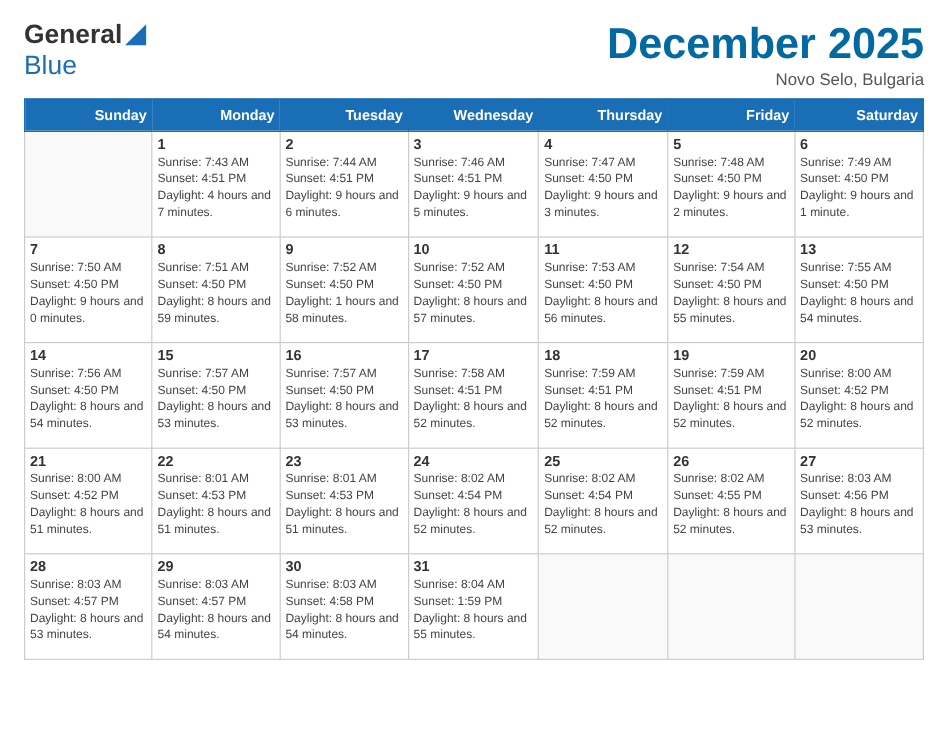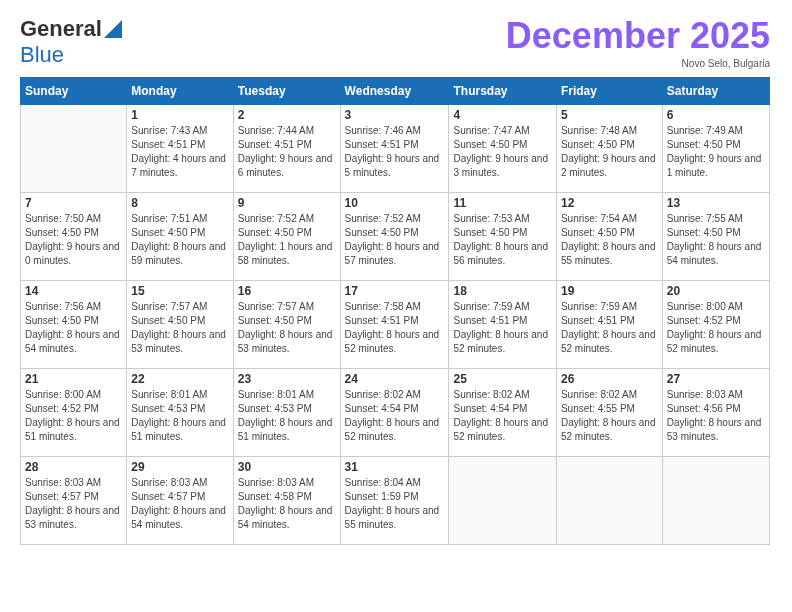--- a/index.html
+++ b/index.html
@@ -32,40 +32,40 @@
     .logo-line {
       display: flex;
       align-items: center;
     }
     .title-area {
       text-align: right;
     }
     .month-title {
       font-size: 36px;
       font-weight: bold;
-      color: #8b5cf6;
+      color: #0369a1;
       line-height: 1.1;
     }
     .location-subtitle {
-      font-size: 10px;
+      font-size: 14px;
       color: #555;
       margin-top: 2px;
     }
     .calendar {
       width: 100%;
       border-collapse: collapse;
       border: 1px solid #ccc;
     }
     .calendar th {
       background-color: #1a6eb5;
       color: #fff;
       font-size: 12px;
       font-weight: bold;
       padding: 6px 4px;
-      text-align: left;
+      text-align: right;
       border: 1px solid #1a6eb5;
     }
     .calendar td {
       border: 1px solid #ccc;
       vertical-align: top;
       padding: 3px 4px;
       width: 113px;
       height: 88px;
       font-size: 9.5px;
       color: #333;

